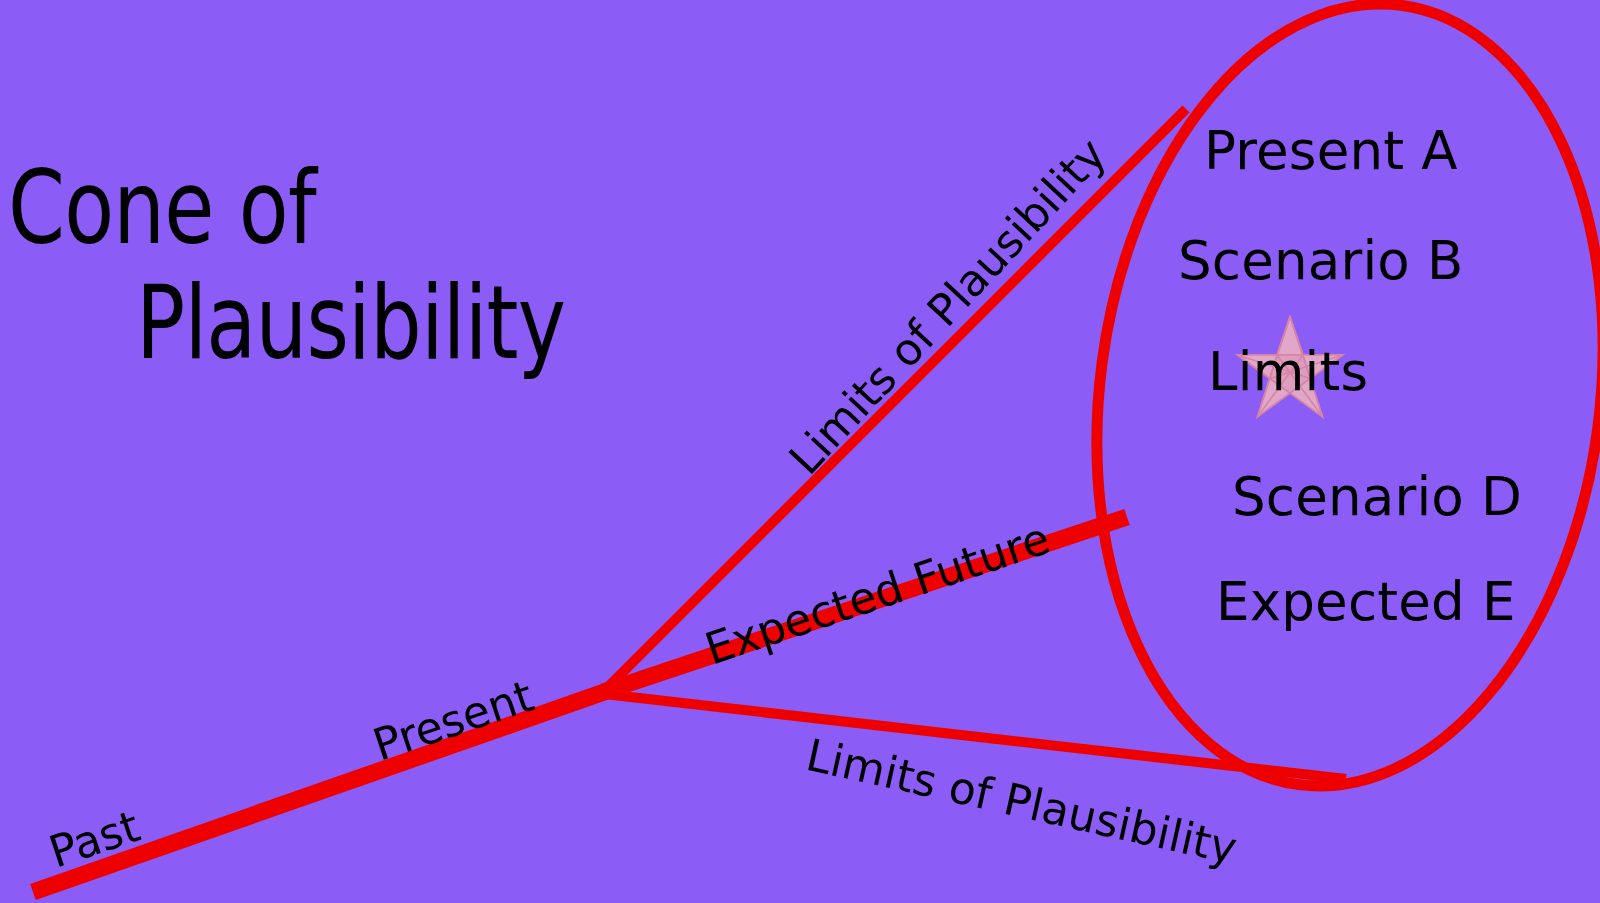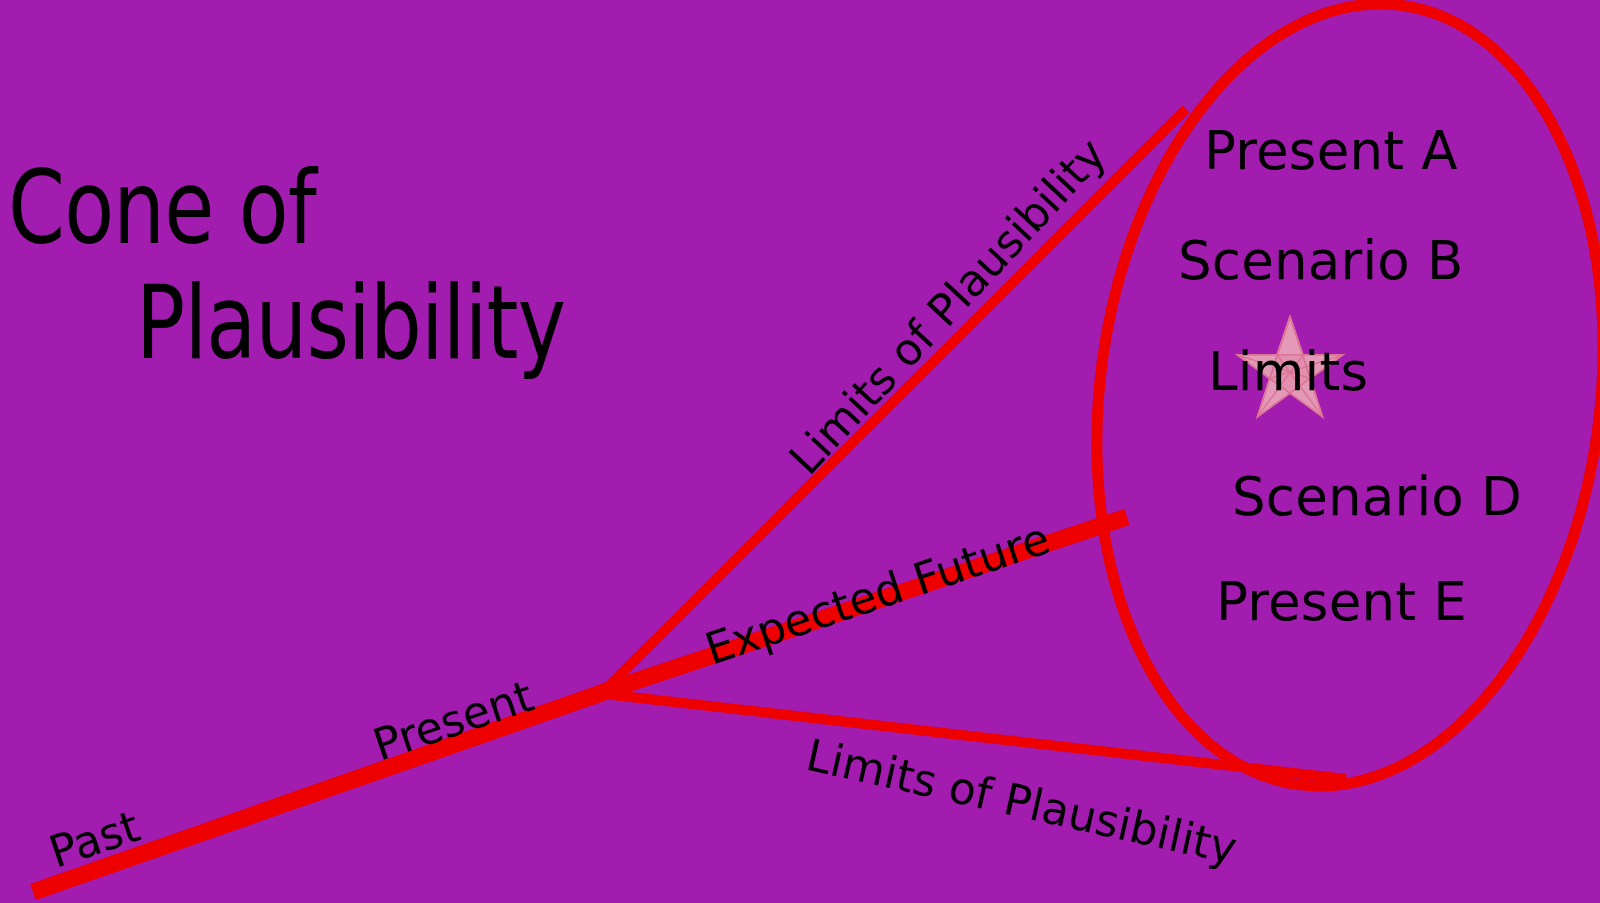--- a/index.html
+++ b/index.html
@@ -4,21 +4,21 @@
 <style>
   html, body {
     margin: 0;
     padding: 0;
     background: #ffffff;
   }
   #stage {
     position: relative;
     width: 1600px;
     height: 903px;
-    background: #a21caf;
+    background: #8b5cf6;
     overflow: hidden;
     font-family: "DejaVu Sans", "Liberation Sans", sans-serif;
   }
   #diagram-svg {
     position: absolute;
     left: 0;
     top: 0;
     width: 1600px;
     height: 903px;
   }
@@ -139,21 +139,21 @@
 
   <div id="title-block">
     <div class="tline" id="title-line-1">Cone of</div>
     <div class="tline" id="title-line-2">Plausibility</div>
   </div>
 
   <div class="lbl scenario" id="scenario-a">Present A</div>
   <div class="lbl scenario" id="scenario-b">Scenario B</div>
   <div class="lbl scenario" id="vision">Limits</div>
   <div class="lbl scenario" id="scenario-d">Scenario D</div>
-  <div class="lbl scenario" id="scenario-e">Present E</div>
+  <div class="lbl scenario" id="scenario-e">Expected E</div>
 
   <div class="lbl rot" id="limits-upper">Limits of Plausibility</div>
   <div class="lbl rot" id="expected-future">Expected Future</div>
   <div class="lbl rot" id="limits-lower">Limits of Plausibility</div>
   <div class="lbl rot" id="present-label">Present</div>
   <div class="lbl rot" id="past-label">Past</div>
 
 </div>
 
 </body></html>

